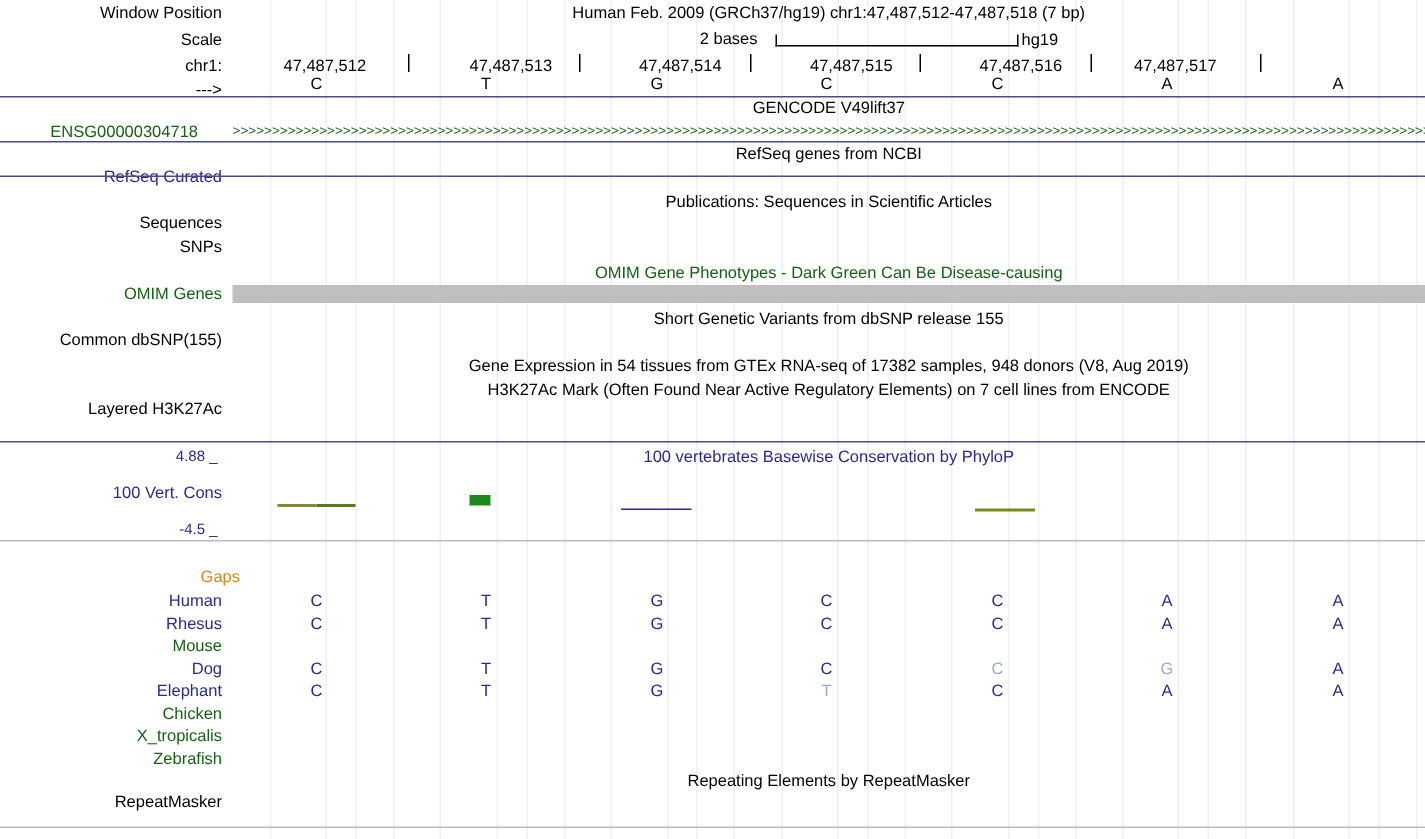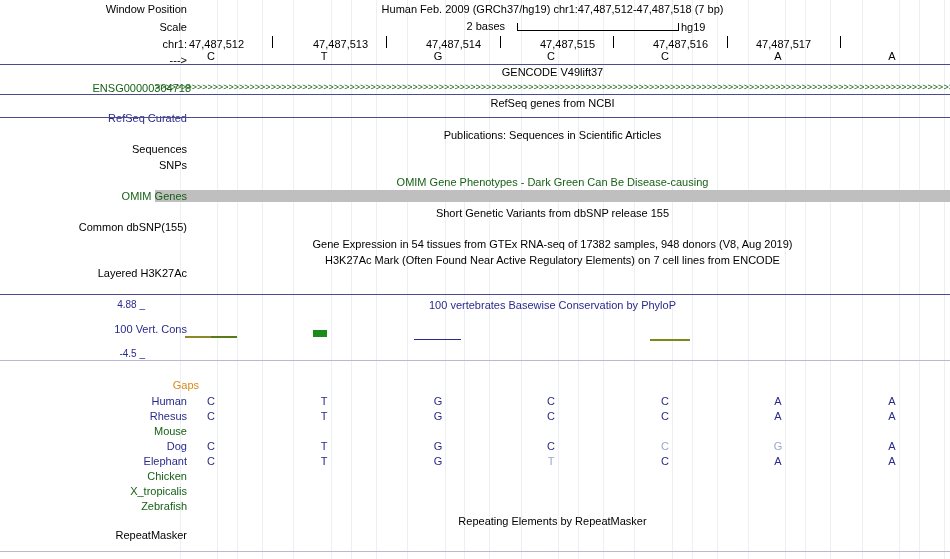--- a/index.html
+++ b/index.html
@@ -19,21 +19,20 @@
     position: relative;
     width: 950px;
     height: 559px;
   }
   
   .lbl {
     position: absolute;
     text-align: right;
     font-size: 11px;
     white-space: nowrap;
-    padding-left: 39px;
   }
   
   .gridlines {
     position: absolute;
     left: 155px;
     top: 0;
     width: 795px;
     height: 559px;
     pointer-events: none;
   }
@@ -194,21 +193,21 @@
   <div class="base" style="left:204px; top:50px;">C</div>
   <div class="base" style="left:317px; top:50px;">T</div>
   <div class="base" style="left:431px; top:50px;">G</div>
   <div class="base" style="left:544px; top:50px;">C</div>
   <div class="base" style="left:658px; top:50px;">C</div>
   <div class="base" style="left:771px; top:50px;">A</div>
   <div class="base" style="left:885px; top:50px;">A</div>
 
   <div class="hline" style="top:64px;"></div>
   <div class="center-text" style="top:66px;">GENCODE V49lift37</div>
-  <div class="lbl green" style="left:0; top:82px; width:152px;">ENSG00000304718</div>
+  <div class="lbl green" style="left:0; top:82px; width:132px;">ENSG00000304718</div>
   <div class="arrowrow" style="top:82px;">&gt;&gt;&gt;&gt;&gt;&gt;&gt;&gt;&gt;&gt;&gt;&gt;&gt;&gt;&gt;&gt;&gt;&gt;&gt;&gt;&gt;&gt;&gt;&gt;&gt;&gt;&gt;&gt;&gt;&gt;&gt;&gt;&gt;&gt;&gt;&gt;&gt;&gt;&gt;&gt;&gt;&gt;&gt;&gt;&gt;&gt;&gt;&gt;&gt;&gt;&gt;&gt;&gt;&gt;&gt;&gt;&gt;&gt;&gt;&gt;&gt;&gt;&gt;&gt;&gt;&gt;&gt;&gt;&gt;&gt;&gt;&gt;&gt;&gt;&gt;&gt;&gt;&gt;&gt;&gt;&gt;&gt;&gt;&gt;&gt;&gt;&gt;&gt;&gt;&gt;&gt;&gt;&gt;&gt;&gt;&gt;&gt;&gt;&gt;&gt;&gt;&gt;&gt;&gt;&gt;&gt;&gt;&gt;&gt;&gt;&gt;&gt;&gt;&gt;&gt;&gt;&gt;&gt;&gt;&gt;&gt;&gt;&gt;&gt;&gt;&gt;&gt;&gt;&gt;&gt;&gt;&gt;&gt;&gt;&gt;&gt;&gt;&gt;&gt;&gt;&gt;&gt;&gt;&gt;&gt;&gt;&gt;&gt;&gt;&gt;&gt;&gt;&gt;&gt;&gt;&gt;&gt;&gt;&gt;&gt;&gt;&gt;&gt;&gt;&gt;&gt;&gt;&gt;&gt;&gt;&gt;&gt;&gt;&gt;&gt;&gt;&gt;&gt;&gt;&gt;&gt;&gt;&gt;&gt;&gt;&gt;&gt;&gt;&gt;&gt;&gt;&gt;&gt;&gt;&gt;&gt;&gt;&gt;&gt;&gt;&gt;&gt;&gt;&gt;&gt;&gt;&gt;&gt;&gt;&gt;&gt;&gt;&gt;&gt;&gt;&gt;&gt;&gt;&gt;&gt;&gt;&gt;&gt;</div>
 
   <div class="hline" style="top:94px;"></div>
   <div class="center-text" style="top:97px;">RefSeq genes from NCBI</div>
   <div class="lbl blue" style="left:0; top:112px; width:148px;">RefSeq Curated</div>
   <div class="hline" style="top:117px;"></div>
 
   <div class="center-text" style="top:129px;">Publications: Sequences in Scientific Articles</div>
   <div class="lbl" style="left:0; top:143px; width:148px;">Sequences</div>
 

